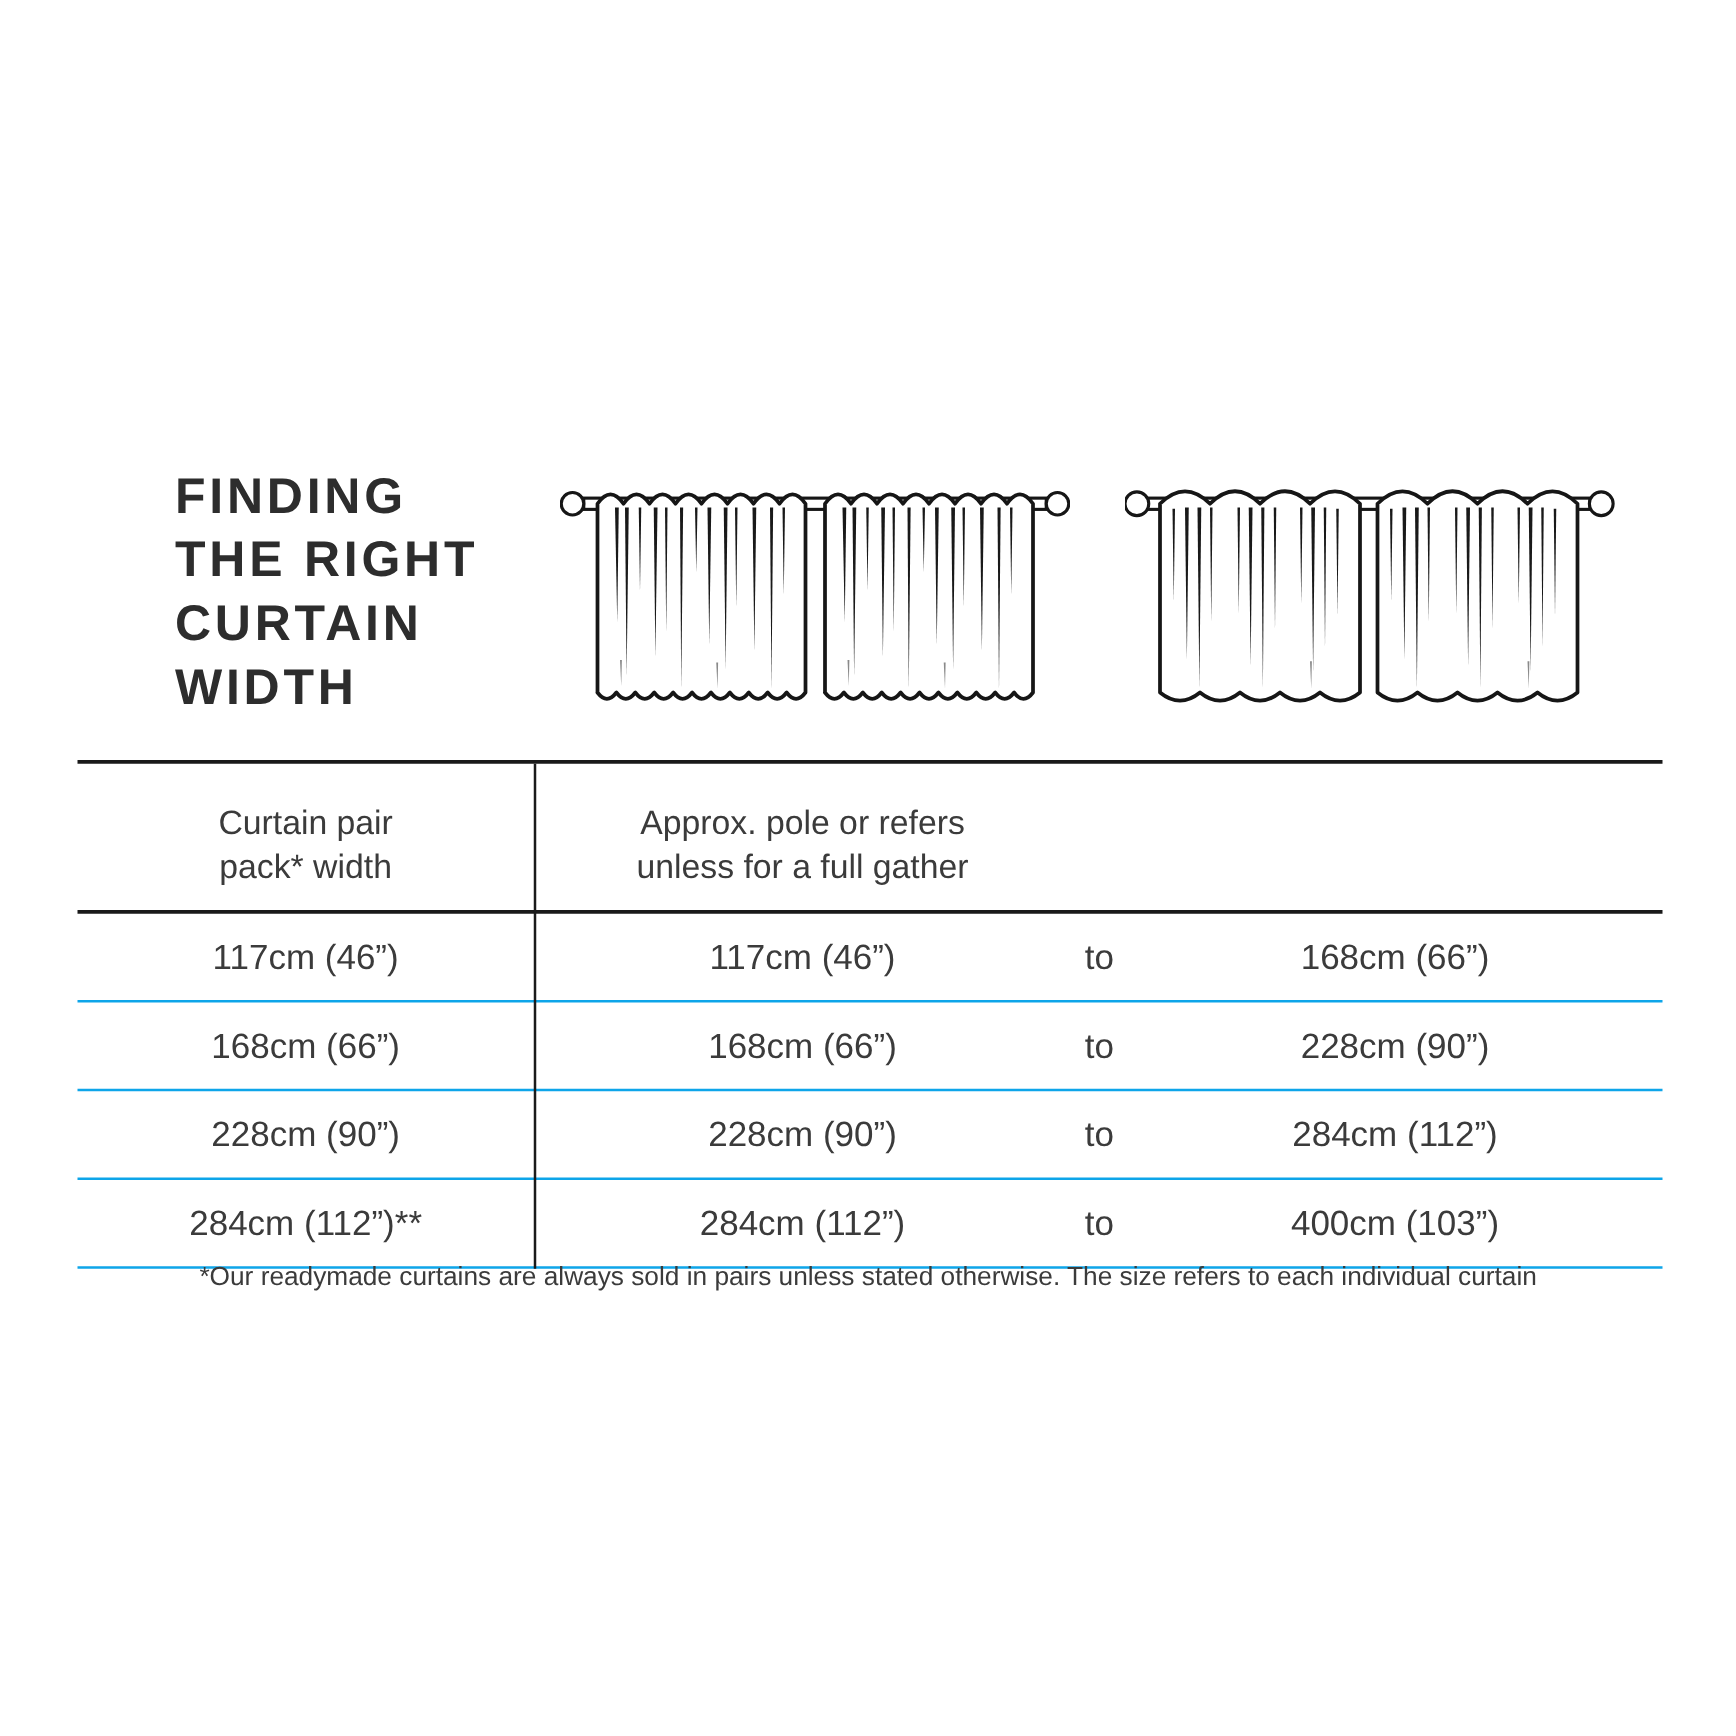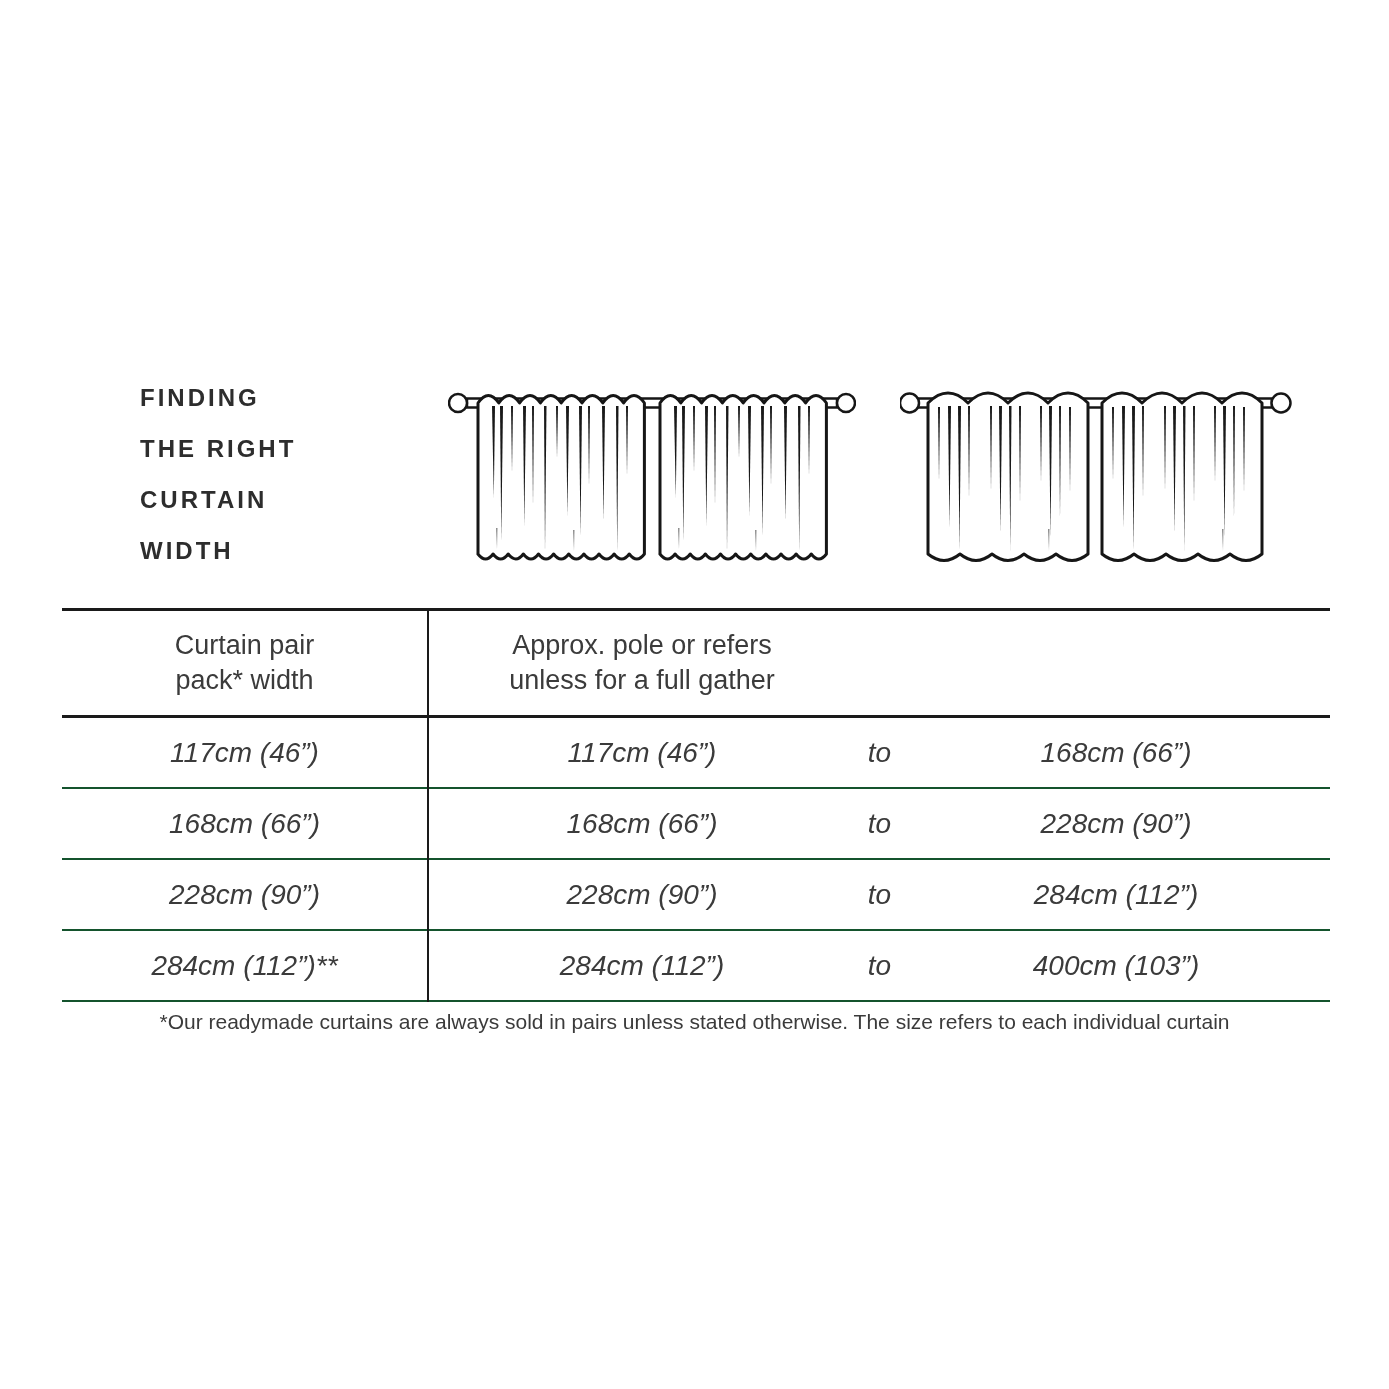--- a/index.html
+++ b/index.html
@@ -6,21 +6,21 @@
   .canvas{
     position:relative;
     width:1389px;height:1389px;
     background:#fff;
     font-family:"Liberation Sans","DejaVu Sans",sans-serif;
     overflow:hidden;
   }
   
   .title{
     position:absolute;left:140px;top:372px;
-    font-size:24px;font-weight:bold;letter-spacing:3px;
+    font-size:40px;font-weight:bold;letter-spacing:3px;
     line-height:51px;color:#2d2d2d;
   }
   
   .illus{position:absolute;}
   .illus-full{left:448px;top:376px;}
   .illus-relaxed{left:900px;top:376px;}
   .outline{fill:#ffffff;stroke:#161616;stroke-width:3;stroke-linejoin:round;}
   .pole{fill:#ffffff;stroke:#161616;stroke-width:2.5;}
   .pleat{fill:#191919;}
   .tick{fill:#8a8a8a;}
@@ -31,22 +31,22 @@
     color:#3b3b3b;
   }
   .vline{
     position:absolute;left:365px;top:0;bottom:0;width:2px;background:#1a1a1a;
   }
   .row{
     display:grid;
     grid-template-columns:365px 430px 45px 1fr;
     align-items:center;
   }
-  .thead{height:104px;border-bottom:3px solid #1a1a1a;}
-  .drow{height:69px;border-bottom:2px solid #14532d;font-style:italic;}
+  .thead{height:104px;border-bottom:3px solid #1a1a1a;margin-top:13px;}
+  .drow{height:69px;border-bottom:2px solid #0ea5e9;}
   .cell{text-align:center;}
   .thead .cell{font-size:27px;line-height:35px;}
   .drow .cell{font-size:28px;}
   .to-cell{font-size:27px;}
   
   .footnote{
     position:absolute;left:0;top:1008px;width:100%;
     text-align:center;font-size:21px;line-height:27px;color:#3b3b3b;
   }
 </style>

